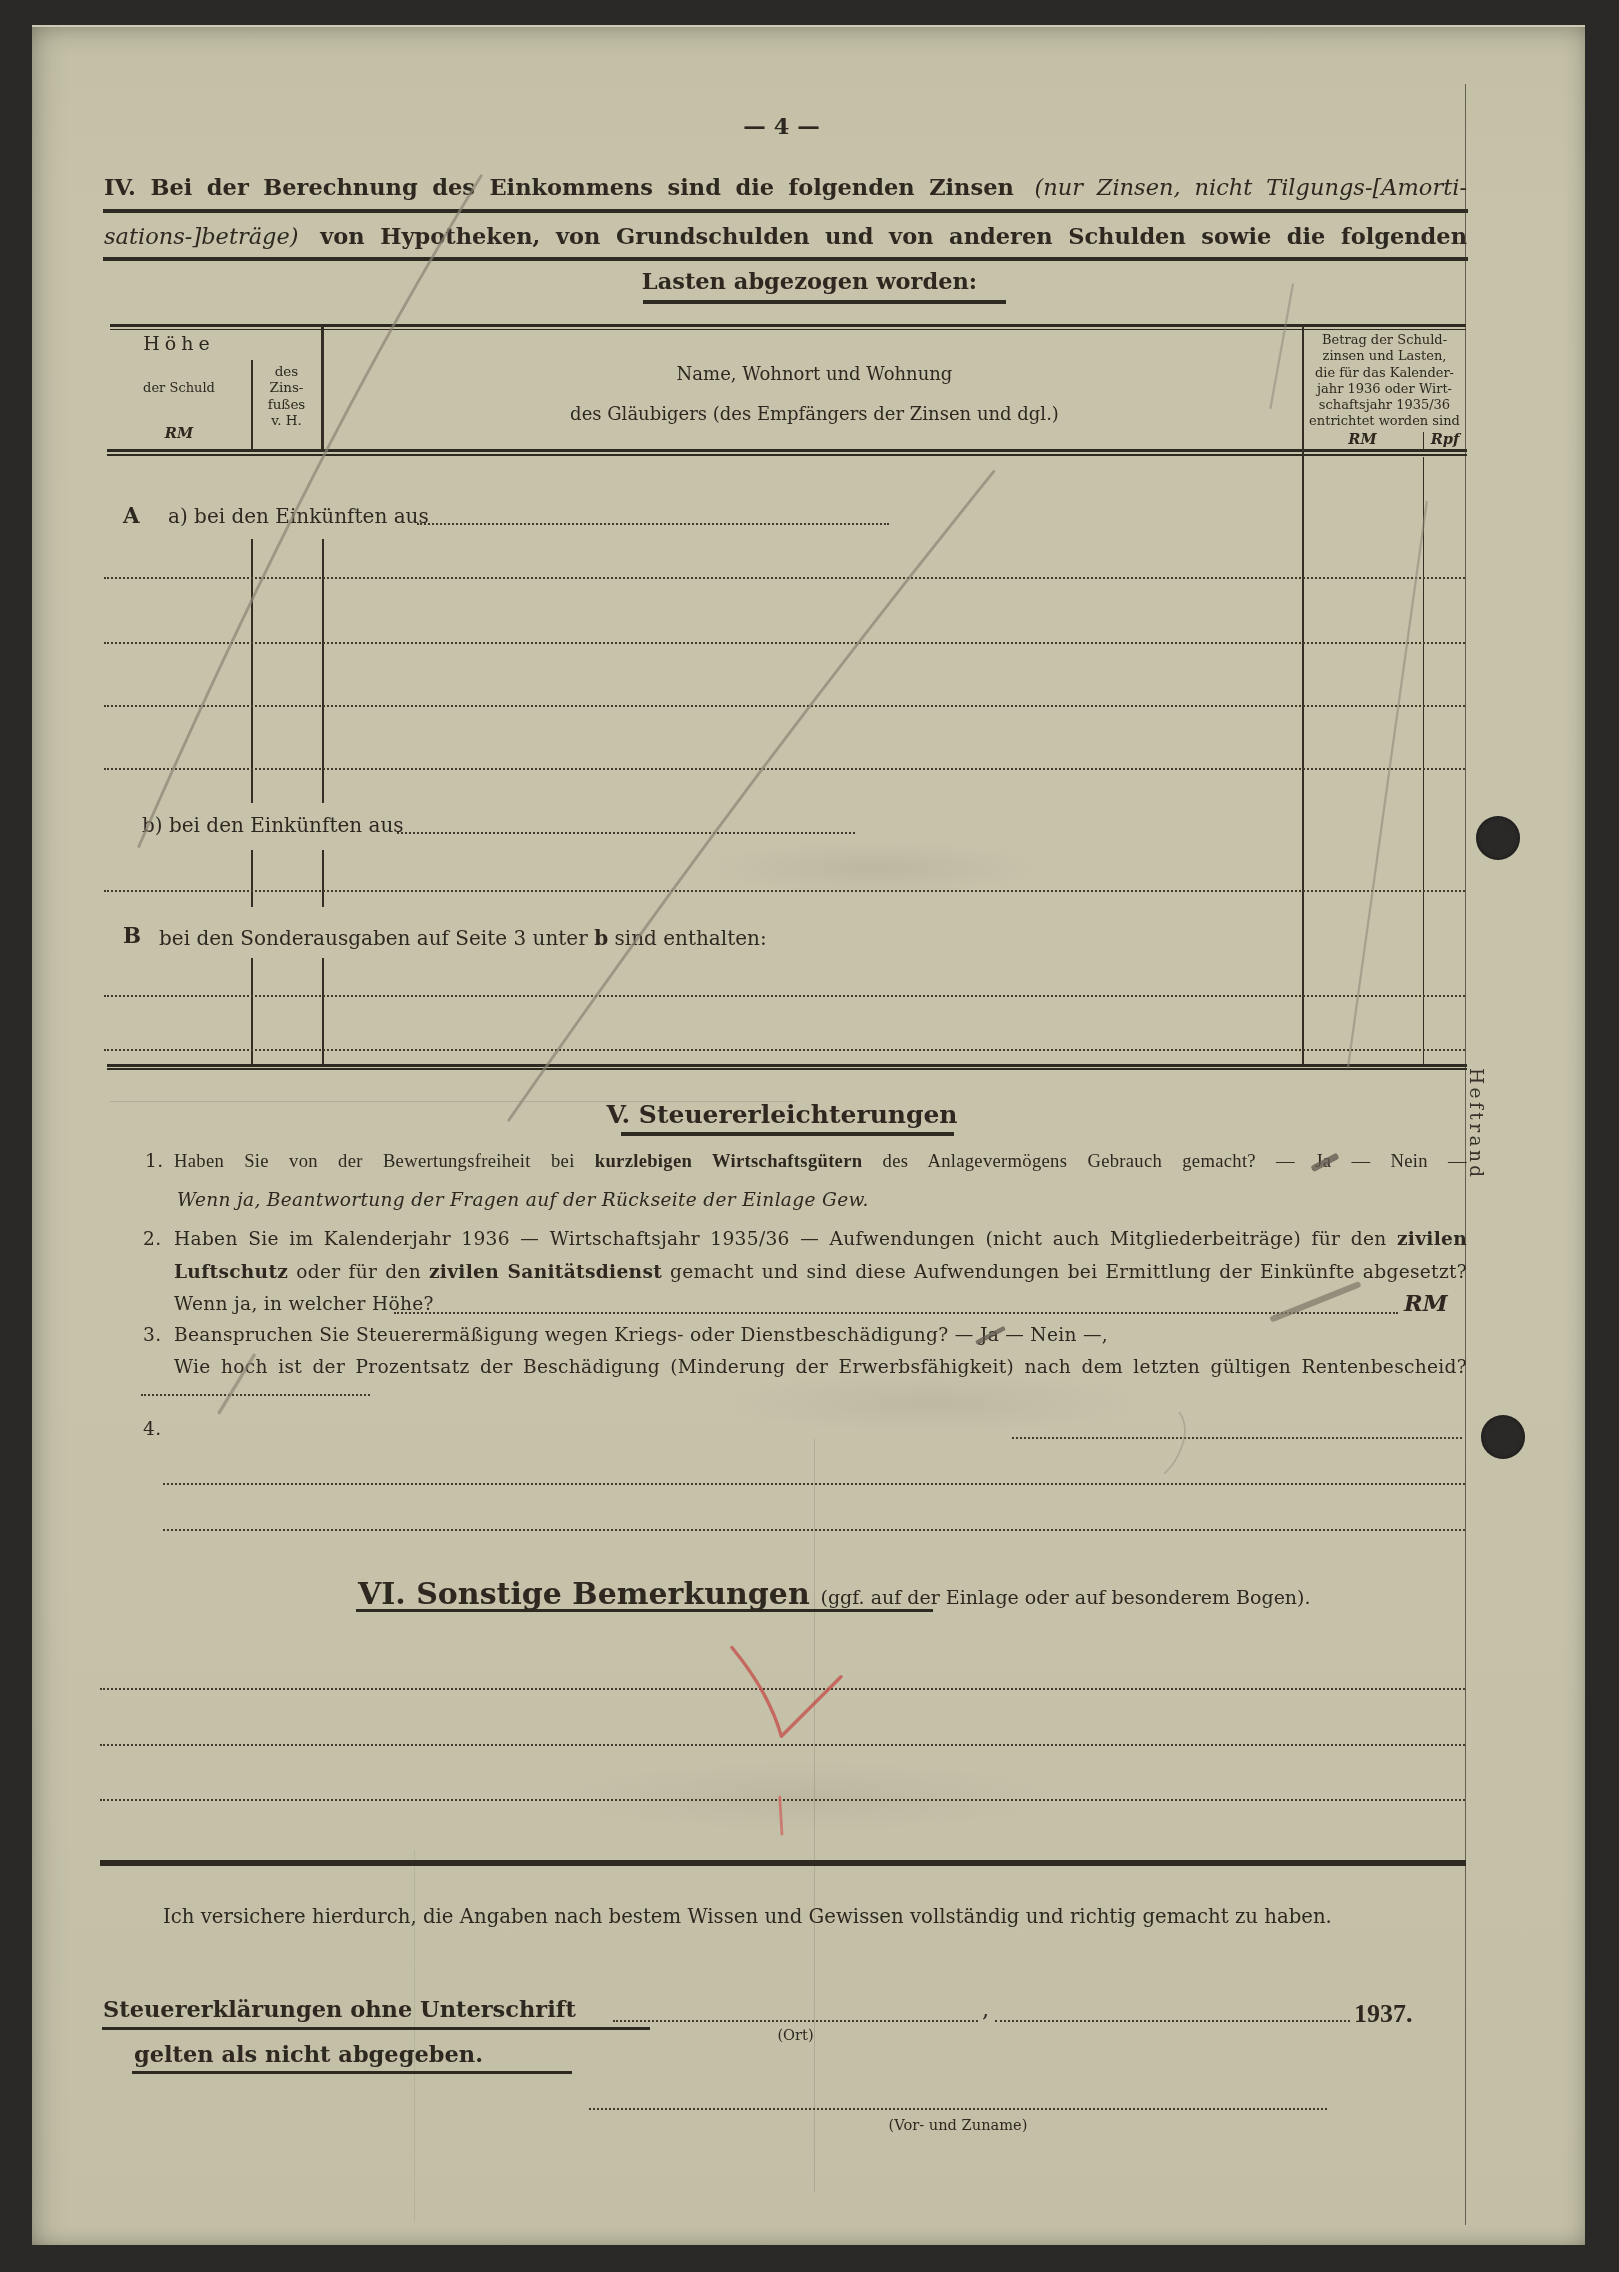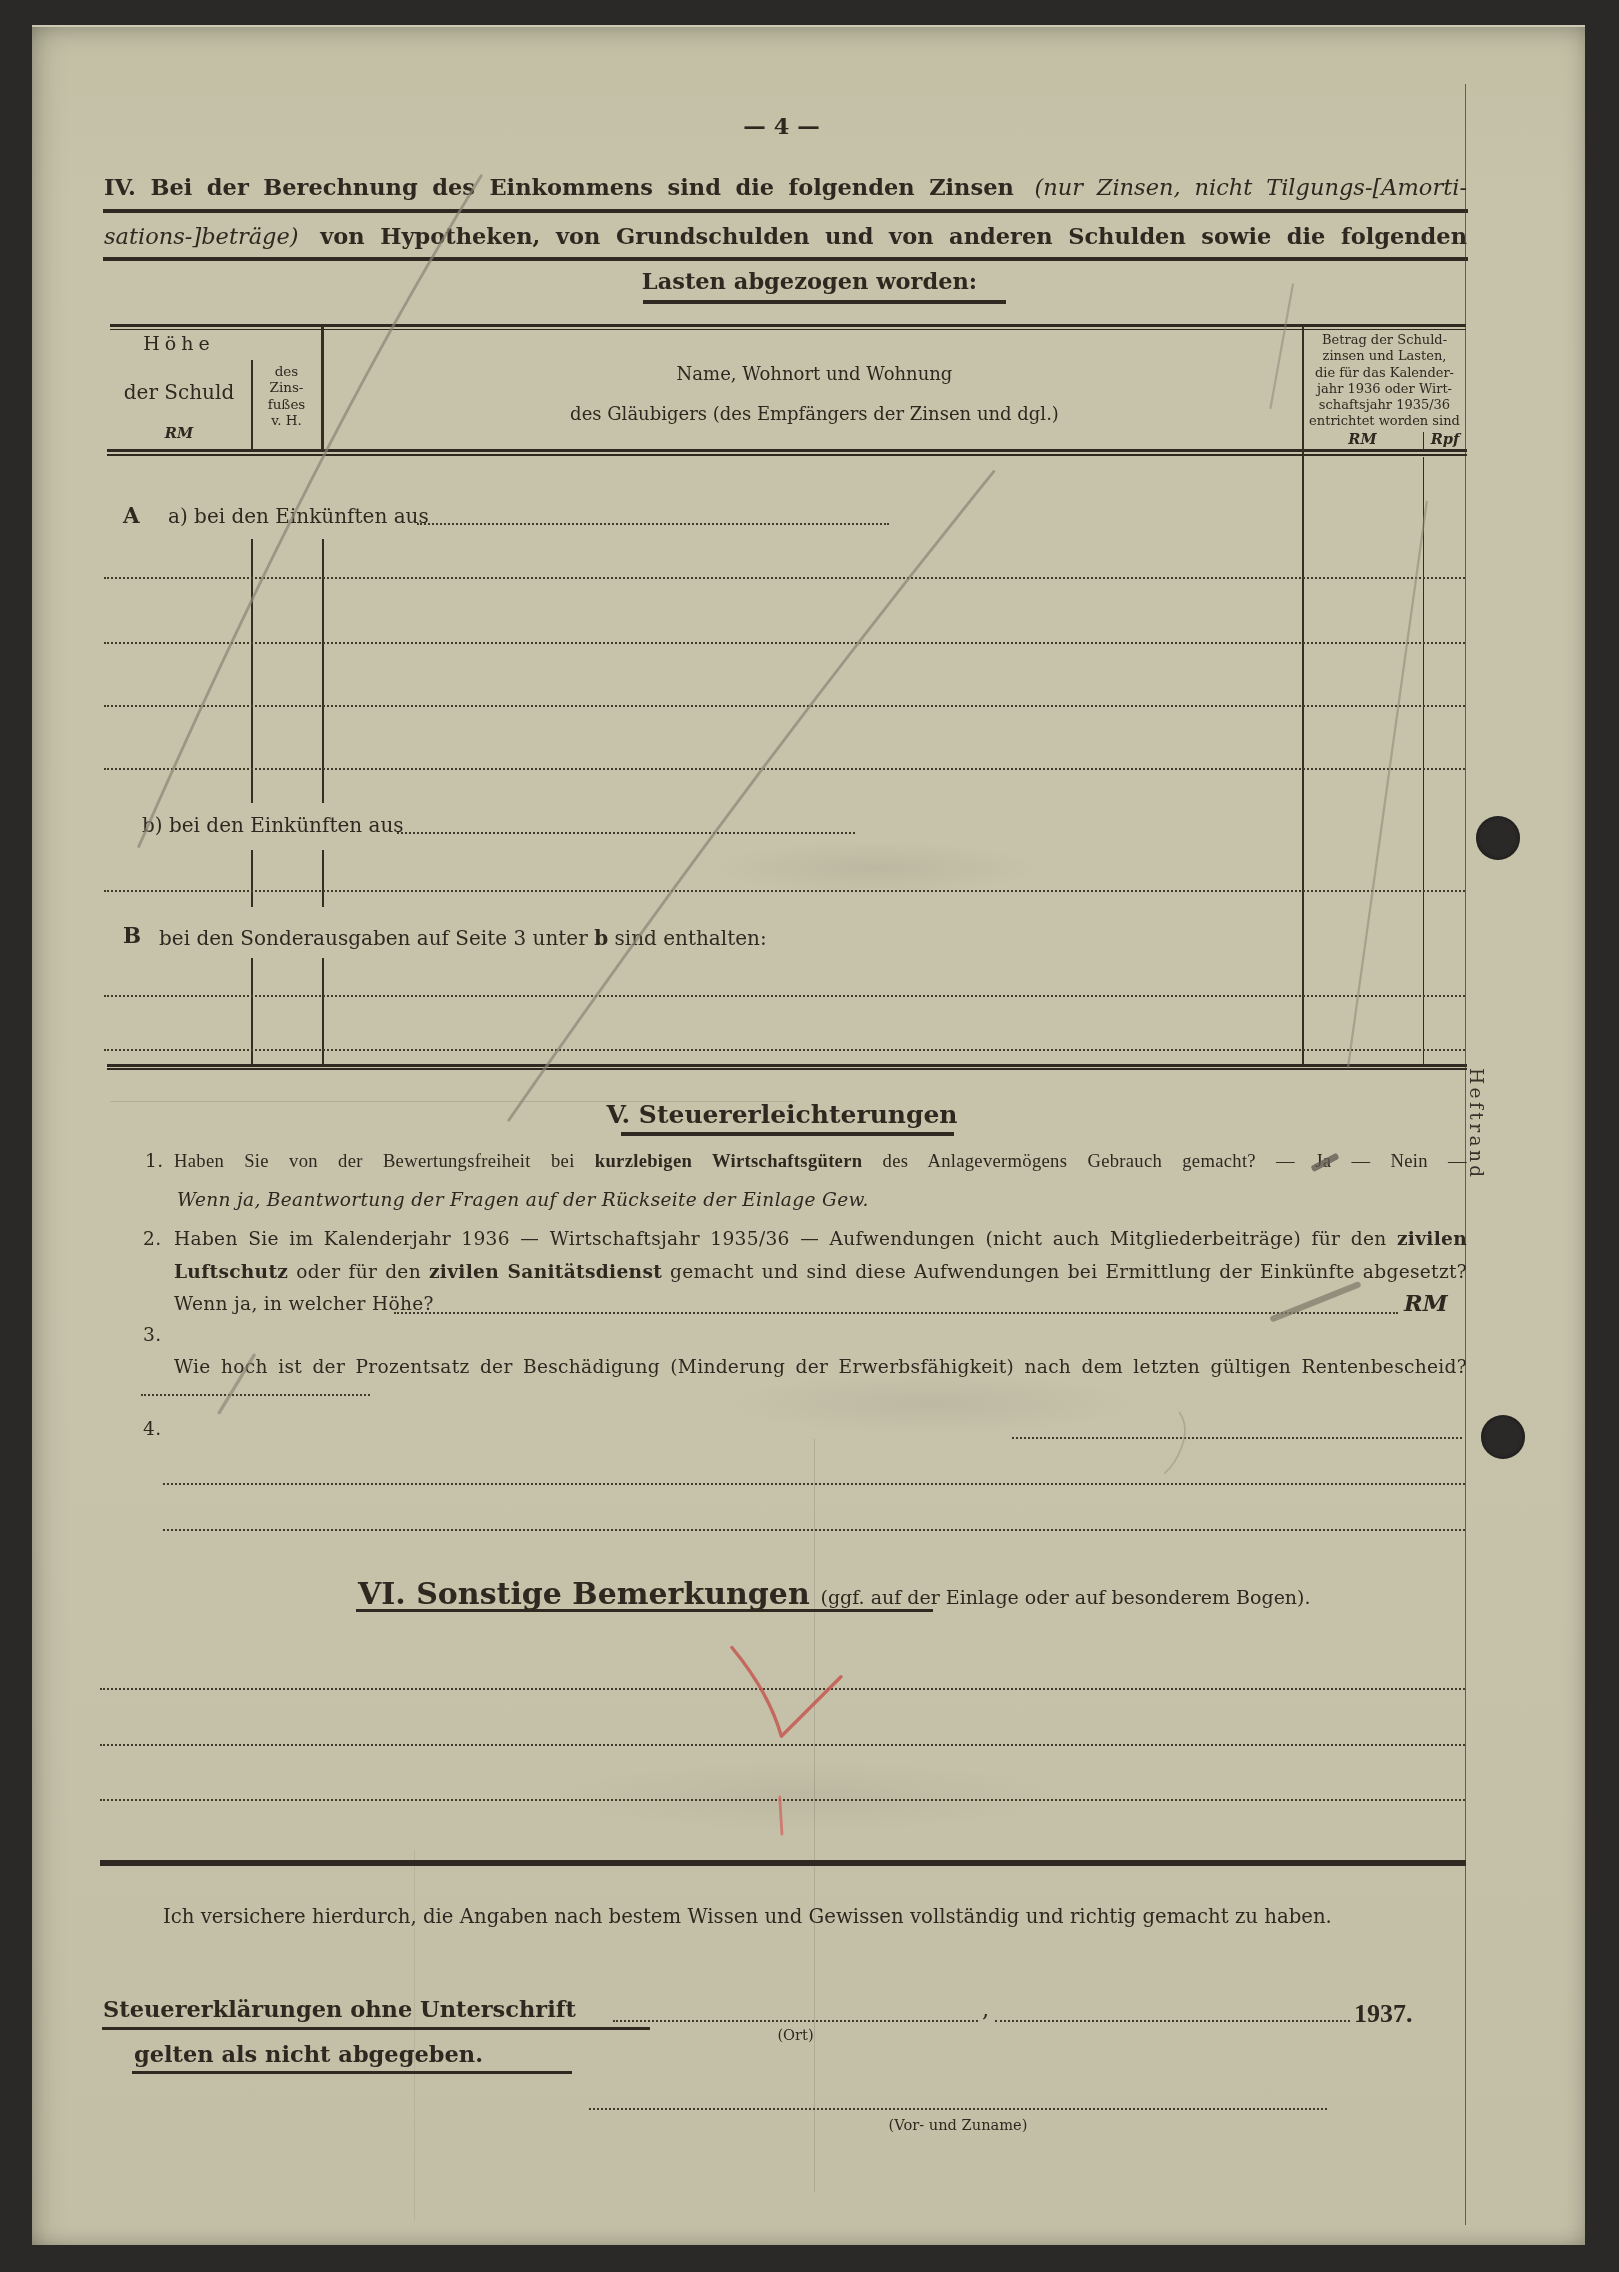--- a/index.html
+++ b/index.html
@@ -74,21 +74,21 @@
   <div class="abs vline" style="left:321px;top:325px;width:3.4px;height:125px;"></div>
   <div class="abs vline" style="left:322px;top:539px;width:1.7px;height:264px;"></div>
   <div class="abs vline" style="left:322px;top:850px;width:1.7px;height:57px;"></div>
   <div class="abs vline" style="left:322px;top:958px;width:1.7px;height:106px;"></div>
   <div class="abs vline" style="left:1302px;top:325px;width:1.7px;height:739px;"></div>
   <div class="abs vline" style="left:1423px;top:432px;width:1.1px;height:18px;"></div>
   <div class="abs vline" style="left:1423px;top:457px;width:1.1px;height:607px;"></div>
   <div class="abs" style="left:1465px;top:84px;width:1.1px;height:2141px;background:rgba(58,52,42,.7);"></div>
 
   <div class="abs txt ctr" style="left:107px;top:333px;width:144px;font-size:19px;letter-spacing:5px;">Höhe</div>
-  <div class="abs txt ctr" style="left:107px;top:381px;width:144px;font-size:20px;">der Schuld</div>
+  <div class="abs txt ctr" style="left:107px;top:381px;width:144px;font-size:13px;">der Schuld</div>
   <div class="abs txt ctr rm" style="left:107px;top:425px;width:144px;font-size:14.6px;">RM</div>
   <div class="abs ctr small" style="left:252px;top:363px;width:69px;">
     <div>des</div>
     <div>Zins-</div>
     <div>fußes</div>
     <div>v. H.</div>
   </div>
   <div class="abs txt ctr" style="left:328px;top:364px;width:973px;font-size:18px;">Name, Wohnort und Wohnung</div>
   <div class="abs txt ctr" style="left:328px;top:404px;width:973px;font-size:18px;">des Gläubigers (des Empfängers der Zinsen und dgl.)</div>
   <div class="abs ctr" style="left:1304px;top:332px;width:161px;font-size:13px;line-height:16.3px;">
@@ -146,20 +146,25 @@
     <span class="b">Luftschutz</span>
     <span>oder für den</span>
     <span class="b">zivilen Sanitätsdienst</span>
     <span>gemacht und sind diese Aufwendungen bei Ermittlung der Einkünfte abgesetzt?</span>
   </div>
   <div class="abs txt body33" style="left:174px;top:1293px;">Wenn ja, in welcher Höhe?</div>
   <div class="abs dot" style="left:394px;top:1312px;width:1004px;"></div>
   <div class="abs txt rm" style="left:1404px;top:1291px;font-size:22.5px;">RM</div>
 
   <div class="abs txt body33" style="left:143px;top:1324px;">3.</div>
+  <div class="abs txt body33" style="left:174px;top:1324px;">
+    <span>Beanspruchen Sie Steuerermäßigung wegen Kriegs- oder Dienstbeschädigung? —</span>
+    <span class="ja"><span>Ja</span><span class="ja-slash" style="border-top-width:5.6px;"></span></span>
+    <span>— Nein —,</span>
+  </div>
   <div class="abs just body33" style="left:174px;top:1356px;width:1293px;">Wie hoch ist der Prozentsatz der Beschädigung (Minderung der Erwerbsfähigkeit) nach dem letzten gültigen Rentenbescheid?</div>
   <div class="abs dot" style="left:141px;top:1394px;width:229px;"></div>
 
   <div class="abs txt body33" style="left:143px;top:1418px;">4.</div>
   <div class="abs dot" style="left:1012px;top:1437px;width:450px;"></div>
   <div class="abs dot" style="left:163px;top:1483px;width:1302px;"></div>
   <div class="abs dot" style="left:163px;top:1529px;width:1302px;"></div>
 
   <div class="abs txt" style="left:358px;top:1577px;">
     <span class="b" style="font-size:30px;text-align:center;">VI. Sonstige Bemerkungen</span>

